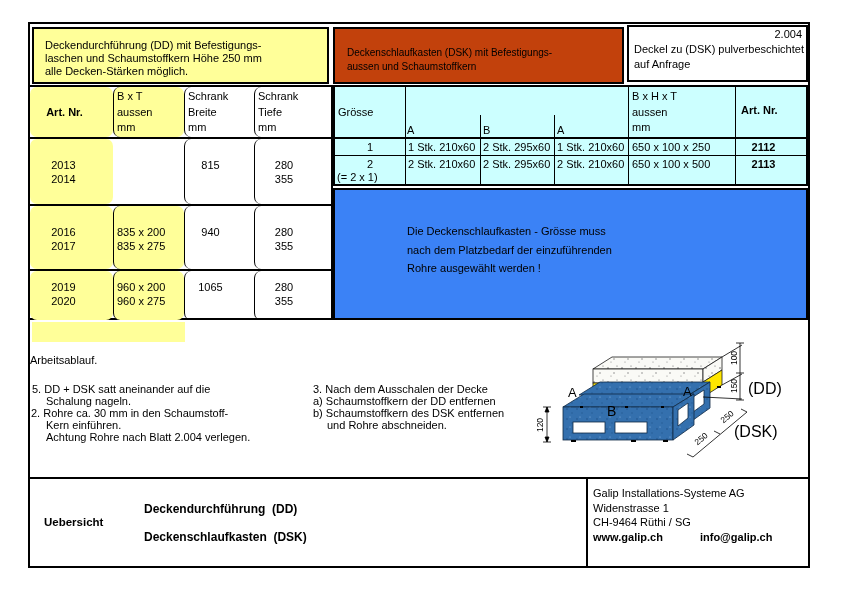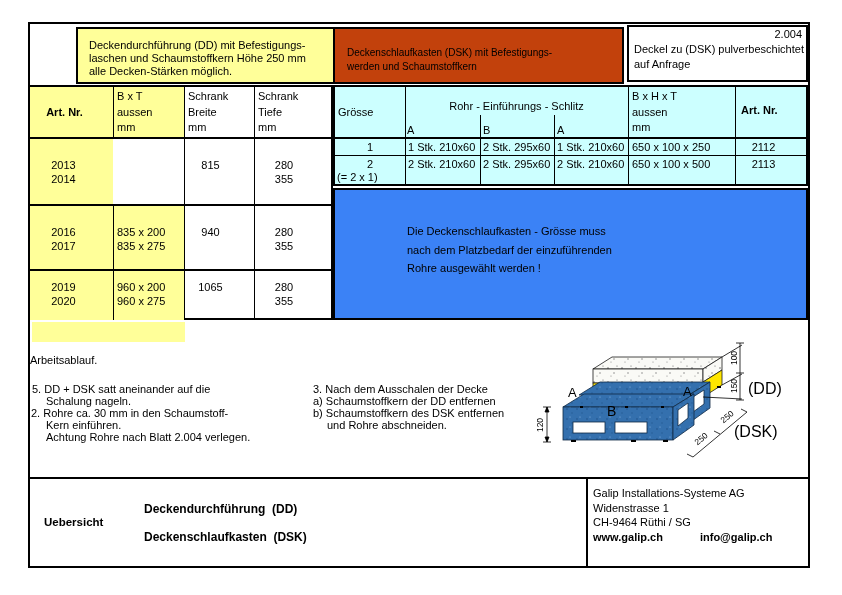--- a/index.html
+++ b/index.html
@@ -12,21 +12,21 @@
   .abs { position: absolute; }
   .sheet {
     position: absolute; left: 28px; top: 22px; width: 782px; height: 546px;
     border: 2px solid #000; background: #fff;
   }
   .bold { font-weight: normal; }
 
   
   .hdr-dd {
     left: 2px; top: 3px; width: 297px; height: 57px; background: #FFFF99;
-    border: 2px solid #000; padding: 10px 0 0 11px; line-height: 13px; font-size: 11px; margin-left: 44px;
+    border: 2px solid #000; padding: 10px 0 0 11px; line-height: 13px; font-size: 11px;
   }
   .hdr-dsk {
     left: 303px; top: 3px; width: 291px; height: 57px; background: #c2410c;
     border: 2px solid #000; padding: 17px 0 0 12px; line-height: 14px; font-size: 10px;
   }
   .hdr-deckel {
     left: 597px; top: 1px; width: 181px; height: 57px; background: #fff;
     border: 2px solid #000; font-size: 11px;
   }
   .deckel-no { position: absolute; right: 4px; top: 1px; }
@@ -36,21 +36,21 @@
   .tbl-dd {
     left: 0; top: 61px; width: 303px; height: 235px;
     border-top: 2px solid #000; border-right: 2px solid #000; border-bottom: 2px solid #000;
     background: #fff;
   }
   .tbl-dd .row { position: absolute; left: 0; width: 301px; }
   .tbl-dd .hrow { top: 0; height: 50px; }
   .tbl-dd .g1 { top: 50px; height: 67px; border-top: 2px solid #000; }
   .tbl-dd .g2 { top: 117px; height: 65px; border-top: 2px solid #000; }
   .tbl-dd .g3 { top: 182px; height: 51px; border-top: 2px solid #000; }
-  .tbl-dd .cell { position: absolute; top: 0; height: 100%; font-size: 11px; }
+  .tbl-dd .cell { position: absolute; top: 0; height: 100%; font-size: 11px; border-radius: 7px; }
   .tbl-dd .c1 { left: 0; width: 83px; background: #FFFF99; }
   .tbl-dd .c2 { left: 83px; width: 71px; background: #FFFF99; border-left: 1px solid #000; }
   .tbl-dd .c3 { left: 154px; width: 70px; border-left: 1px solid #000; }
   .tbl-dd .c4 { left: 224px; width: 77px; border-left: 1px solid #000; }
   .hcell3 { padding: 2px 0 0 3px; line-height: 15.5px; }
   .hc-artnr { display: flex; align-items: center; justify-content: center; padding-right: 14px; font-weight: bold; }
   .glines { padding-top: 20px; line-height: 13.5px; }
   .ctr { text-align: center; }
   .padl { padding-left: 3px; }
   .nums { padding-right: 18px; }
@@ -76,21 +76,21 @@
   .dsk-artnr-h { position: absolute; left: 400px; top: 0; width: 71px; height: 50px;
     border-left: 1px solid #000; font-weight: bold; padding: 17px 0 0 5px; }
   .dsk-r1 { position: absolute; left: 0; top: 50px; width: 471px; height: 18px; border-top: 2px solid #000; }
   .dsk-r2 { position: absolute; left: 0; top: 68px; width: 471px; height: 29px; border-top: 1px solid #000; }
   .dsk-cell { position: absolute; top: 0; height: 100%; padding-top: 2px; }
   .dk1 { left: 0; width: 70px; text-align: center; line-height: 13px; }
   .dk2 { left: 70px; width: 75px; border-left: 1px solid #000; padding-left: 2px; }
   .dk3 { left: 145px; width: 74px; border-left: 1px solid #000; padding-left: 2px; }
   .dk4 { left: 219px; width: 74px; border-left: 1px solid #000; padding-left: 2px; }
   .dk5 { left: 293px; width: 107px; border-left: 1px solid #000; padding-left: 3px; }
-  .dk6 { left: 400px; width: 56px; border-left: 1px solid #000; text-align: center; font-weight: normal; }
+  .dk6 { left: 400px; width: 56px; border-left: 1px solid #000; text-align: center; font-weight: bold; }
   .groesse-note { text-align: left; padding-left: 2px; }
 
   
   .note-box { left: 303px; top: 164px; width: 475px; height: 132px; border: 2px solid #000; background: #3b82f6; }
   .note-text { position: absolute; left: 72px; top: 32px; font-size: 11px; line-height: 18.5px; }
 
   
   .yellow-strip { left: 2px; top: 298px; width: 153px; height: 20px; background: #FFFF99; }
 
   
@@ -118,21 +118,21 @@
 <div class="page">
   <div class="sheet">
 
     <div class="abs hdr-dd">
       <div>Deckendurchführung (DD) mit Befestigungs-</div>
       <div>laschen und Schaumstoffkern Höhe 250 mm</div>
       <div>alle Decken-Stärken möglich.</div>
     </div>
     <div class="abs hdr-dsk">
       <div>Deckenschlaufkasten (DSK) mit Befestigungs-</div>
-      <div>werden und Schaumstoffkern</div>
+      <div>aussen und Schaumstoffkern</div>
     </div>
     <div class="abs hdr-deckel">
       <div class="deckel-no">2.004</div>
       <div class="deckel-text">
         <div>Deckel zu (DSK) pulverbeschichtet</div>
         <div>auf Anfrage</div>
       </div>
     </div>
 
     <div class="abs tbl-dd">
@@ -203,21 +203,20 @@
           <div>280</div>
           <div>355</div>
         </div>
       </div>
     </div>
 
     <div class="abs tbl-dsk">
       <div class="hrow">
         <div class="dsk-groesse-h">Grösse</div>
         <div class="dsk-midline"></div>
-        <div class="dsk-span-h">Rohr - Einführungs - Schlitz</div>
         <div class="dsk-subrow">
           <div class="dsk-sub s1">A</div>
           <div class="dsk-sub s2">B</div>
           <div class="dsk-sub s3">A</div>
         </div>
         <div class="dsk-bxhxt-h">
           <div>B x H x T</div>
           <div>aussen</div>
           <div>mm</div>
         </div>

